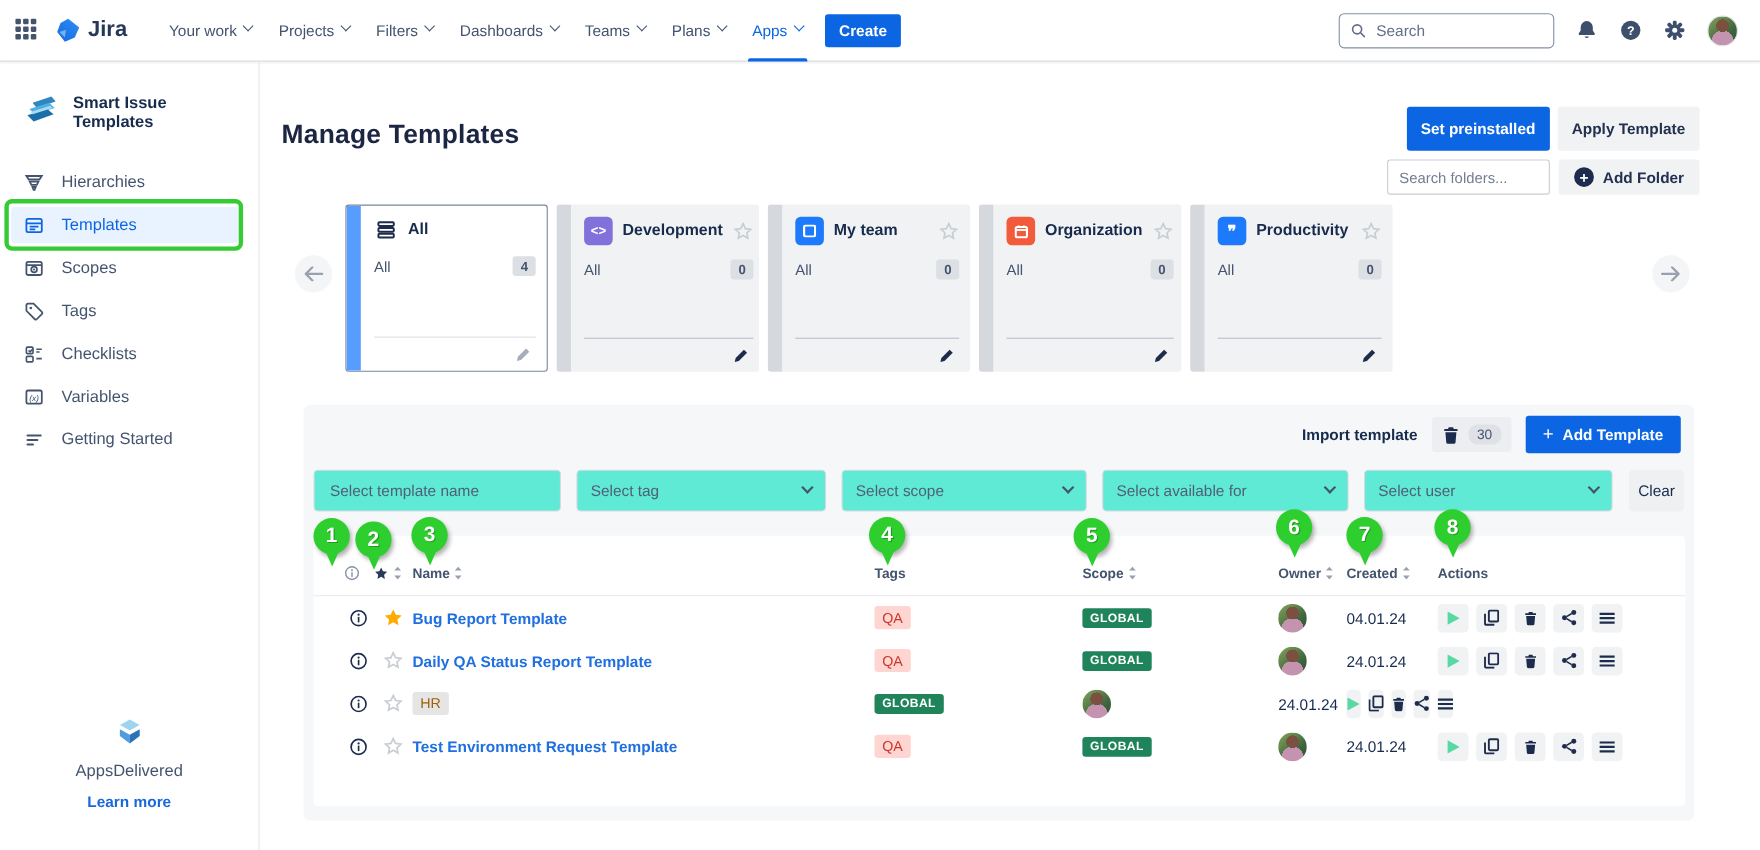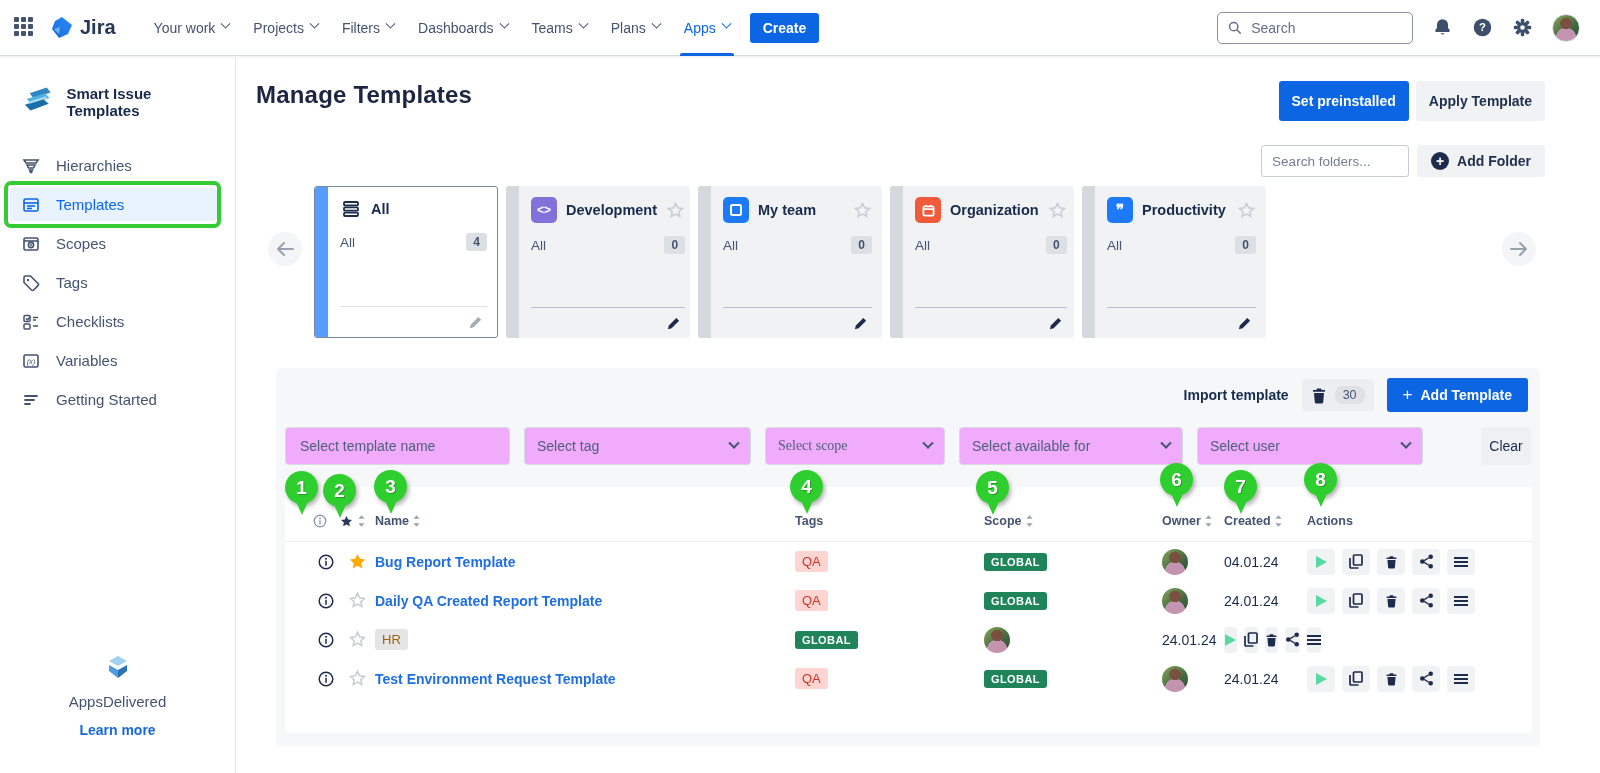--- a/index.html
+++ b/index.html
@@ -33,21 +33,21 @@
   .sb-item { position:relative; display:flex; align-items:center; gap:16px; height:33px; margin:6px 8px 6px 10px; padding-left:12px; border-radius:4px; font-size:15px; color:#44546f; cursor:pointer; }
   .sb-item svg { flex:0 0 18px; }
   .sb-item.active { background:#e9f2ff; color:#0c66e4; }
   .sb-annotation { position:absolute; left:-6px; right:-4px; top:-7px; bottom:-7px; border:4px solid #35cb35; border-radius:7px; pointer-events:none; }
   .sb-footer { position:absolute; bottom:34px; left:0; width:100%; text-align:center; }
   .sb-footer .brand-name { margin-top:9px; font-size:15px; color:#44546f; }
   .sb-footer a { display:inline-block; margin-top:12px; font-size:14px; font-weight:600; color:#1868db; text-decoration:none; cursor:pointer; }
 
   
   .main { position:absolute; top:57px; left:237px; right:0; bottom:0; background:#fff; }
-  .title-row { position:absolute; top:24px; left:19px; right:55px; display:flex; align-items:flex-start; }
+  .title-row { position:absolute; top:40px; left:19px; right:55px; display:flex; align-items:flex-end; }
   .page-title { font-size:24px; font-weight:700; color:#1c2542; letter-spacing:.2px; }
   .title-actions { margin-left:auto; display:flex; gap:7px; }
   .btn-primary { background:#0c66e4; color:#fff; border:none; border-radius:3px; font-size:14px; font-weight:600; padding:12px 13px; cursor:pointer; font-family:inherit; }
   .btn-subtle { background:#f1f2f4; color:#22314f; border:none; border-radius:3px; font-size:14px; font-weight:600; padding:8px 13px; cursor:pointer; font-family:inherit; }
 
   .folders-toolbar { position:absolute; top:88px; right:55px; display:flex; gap:8px; }
   .folders-search { width:148px; height:32px; border:1px solid #c9cdd4; border-radius:3px; padding:0 10px; font-size:13.5px; font-family:inherit; color:#172b4d; outline:none; }
   .folders-search::placeholder { color:#737e93; }
   .add-folder-btn { display:flex; align-items:center; gap:8px; background:#f1f2f4; border:none; border-radius:3px; padding:0 14px; height:32px; font-size:14px; font-weight:600; color:#22314f; cursor:pointer; font-family:inherit; }
   .plus-circle { width:18px; height:18px; border-radius:50%; background:#1d2b4c; color:#fff; font-size:14px; font-weight:700; display:flex; align-items:center; justify-content:center; line-height:1; }
@@ -75,25 +75,25 @@
   
   .section { position:absolute; left:39px; top:311px; width:1264px; height:378px; background:#f6f7f8; border-radius:6px; }
   .section-toolbar { position:absolute; top:10px; right:12px; display:flex; align-items:center; gap:13px; }
   .import-label { font-size:14px; font-weight:600; color:#172b4d; cursor:pointer;margin-left:16px; }
   .trash-btn { display:flex; align-items:center; gap:8px; background:#eceef1; border:none; border-radius:3px; height:32px; padding:0 9px; cursor:pointer; }
   .trash-badge { background:#dfe1e6; border-radius:8px; font-size:12.5px; color:#44546f; padding:2px 8px; font-family:inherit; }
   .add-template-btn { display:flex; align-items:center; gap:8px; background:#0c66e4; color:#fff; border:none; border-radius:3px; height:34px; padding:0 16px; font-size:14px; font-weight:600; cursor:pointer; font-family:inherit; }
   .add-template-btn .plus { font-size:17px; font-weight:400; margin-top:-1px; }
 
   .filter-row { position:absolute; top:59px; left:9px; right:9px; display:flex; gap:14px; }
-  .f-input, .f-select { height:38px; background:#f0abfc; border:1px solid #d7dae0; border-radius:4px; font-size:14px; color:#505f79; display:flex; align-items:center; padding:0 12px; cursor:pointer; }
+  .f-input, .f-select { height:38px; background:#5eead4; border:1px solid #d7dae0; border-radius:4px; font-size:14px; color:#505f79; display:flex; align-items:center; padding:0 12px; cursor:pointer; }
   .f-input input { border:none; outline:none; width:100%; font-size:14px; font-family:inherit; background:transparent; color:#172b4d; }
   .f-input input::placeholder { color:#505f79; }
   .f-select .chev { margin-left:auto; width:8px; height:8px; border-right:2px solid #44546f; border-bottom:2px solid #44546f; transform:rotate(45deg) translate(-2px,-2px); }
-  .w1{width:225px;} .w2{width:227px;} .w3{width:180px;font-family:Liberation Serif, serif;} .w4{width:224px;} .w5{width:226px;}
+  .w1{width:225px;} .w2{width:227px;} .w3{width:223px;} .w4{width:224px;} .w5{width:226px;}
   .clear-btn { margin-left:auto; width:50px; height:38px; background:#eff0f2; border:none; border-radius:4px; font-size:14px; font-weight:500; color:#172b4d; cursor:pointer; font-family:inherit; }
 
   .tcard { position:absolute; left:9px; right:8px; top:119px; height:246px; background:#fff; border-radius:4px; }
   .tgrid { display:grid; grid-template-columns:26px 36px 420px 189px 178px 62px 83px 1fr; align-items:center; padding:0 10px 0 28px; }
   .thead { height:55px; padding-top:14px; border-bottom:1px solid #ebecf0; color:#44546f; font-size:12.5px; font-weight:600; }
   .th { display:flex; align-items:center; gap:3px; }
   .trow { height:39px; font-size:14px; }
   .cell-center { display:flex; }
   .tname { color:#1f6fe0; font-weight:600; text-decoration:none; cursor:pointer; font-size:14px; }
   .tag-chip { display:inline-block; border-radius:3px; font-size:13px; font-weight:500; padding:3px 7px; }
@@ -631,21 +631,21 @@
 
         <div class="tgrid trow">
           <button class="ibtn"><svg width="16" height="16" viewBox="0 0 16 16">
                 <circle cx="8" cy="8" r="6.8" fill="none" stroke="#1d2b4c" stroke-width="1.5"></circle>
                 <circle cx="8" cy="4.8" r="1" fill="#1d2b4c"></circle>
                 <rect x="7.25" y="6.8" width="1.5" height="5" fill="#1d2b4c"></rect>
               </svg></button>
           <button class="ibtn"><svg width="19" height="19" viewBox="0 0 24 24">
                 <path d="M12 3l2.7 5.6 6.1.8-4.5 4.2 1.1 6-5.4-3-5.4 3 1.1-6L3.2 9.4l6.1-.8z" fill="none" stroke="#c9cdd4" stroke-width="2"></path>
               </svg></button>
-          <a class="tname">Daily QA Created Report Template</a>
+          <a class="tname">Daily QA Status Report Template</a>
           <div class="cell-center">
               <span class="tag-chip tag-qa">QA</span>
             </div>
           <div class="cell-center">
               <span class="scope-badge">GLOBAL</span>
             </div>
           <div class="cell-center">
               <span class="row-avatar"></span>
             </div>
           <span class="date-text">24.01.24</span>

